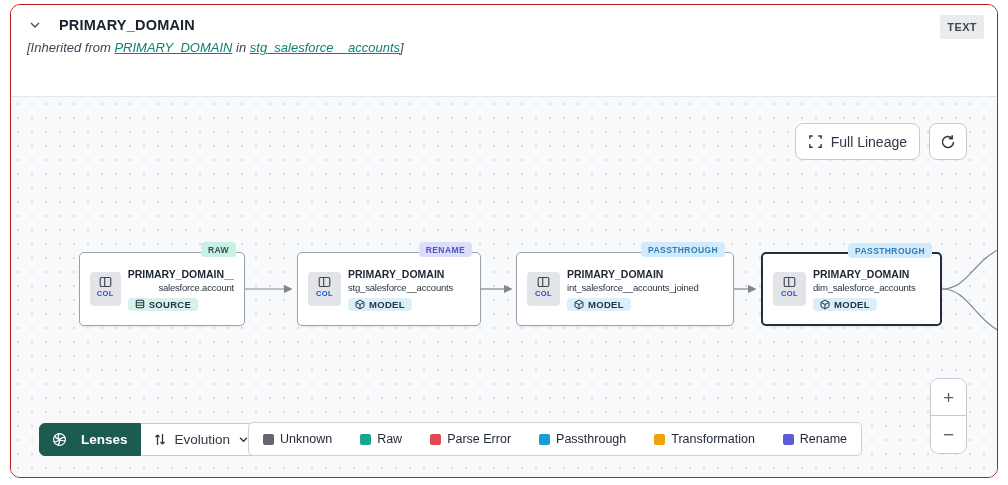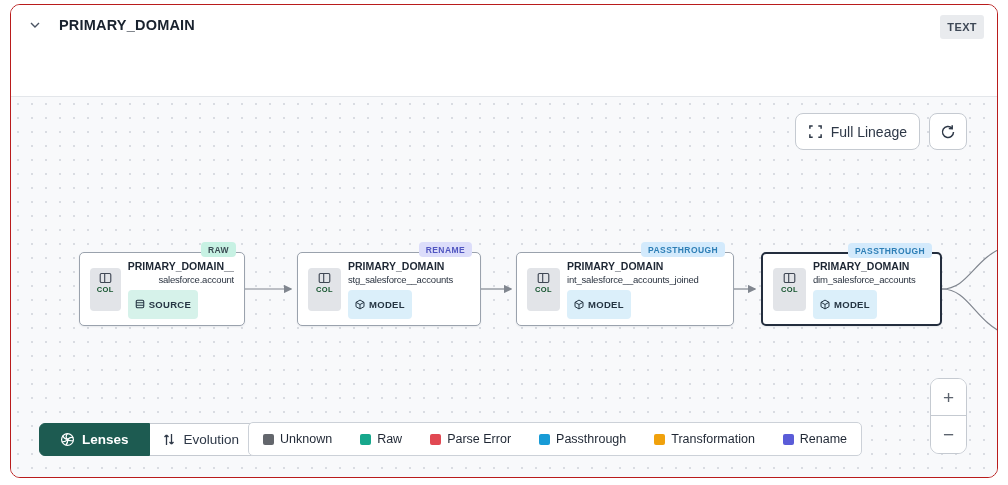--- a/index.html
+++ b/index.html
@@ -15,43 +15,43 @@
   .descr { margin-top:7px; font-style:italic; font-size:13.5px; color:#1f2937; }
   .descr .code { font-family:"DejaVu Sans Mono","Liberation Mono",monospace; font-weight:bold; font-style:normal; font-size:12px; color:#111826; }
   .inherited { margin-top:7px; font-style:italic; font-size:13px; color:#3d4754; }
   .inherited a { color:#0f8175; text-decoration:underline; cursor:pointer; }
 
   
   .canvas { position:absolute; left:0; top:91px; width:986px; height:382px; background:#f8f9fb; border-top:1px solid #e3e6ea;
             background-image:radial-gradient(circle,#d9dce2 1px,transparent 1.2px); background-size:14px 14px; }
   .edges { position:absolute; inset:0; pointer-events:none; }
 
-  .ctl-btn { position:absolute; top:16px; height:37px; background:#fff; border:1px solid #c5cad1; border-radius:8px; display:flex; align-items:center; gap:8px; padding:0 12px; font-size:14px; color:#2e3847; cursor:pointer; }
+  .ctl-btn { position:absolute; top:26px; height:37px; background:#fff; border:1px solid #c5cad1; border-radius:8px; display:flex; align-items:center; gap:8px; padding:0 12px; font-size:14px; color:#2e3847; cursor:pointer; }
   .full-lineage { right:77px; }
   .refresh { right:30px; width:38px; justify-content:center; padding:0; }
 
   
   .node { position:absolute; top:155px; height:74px; background:#fff; border:1px solid #9aa2ad; border-radius:5px; box-shadow:0 1px 2px rgba(20,30,40,.07); display:flex; align-items:center; gap:7px; padding:8px 10px; cursor:pointer; }
   .node.selected { border:2px solid #242e3e; }
-  .col-box { width:33px; min-width:30px; background:#e2e4e8; border-radius:4px; display:flex; flex-direction:column; align-items:center; padding:4px 2px 17px; color:#14532d; }
+  .col-box { width:33px; min-width:30px; background:#e2e4e8; border-radius:4px; display:flex; flex-direction:column; align-items:center; padding:4px 2px 8px; color:#1d4ed8; }
   .col-box .lbl { font-size:7.5px; font-weight:700; letter-spacing:.4px; margin-top:1px; }
   .node-text { display:flex; flex-direction:column; overflow:hidden; }
   .node-title { font-size:10.5px; font-weight:700; color:#1d2633; white-space:nowrap; }
   .node-sub { font-size:9.5px; color:#2a3340; letter-spacing:-.2px; white-space:nowrap; margin-top:2px;text-align:right; }
-  .tag { display:inline-flex; align-items:center; gap:4px; margin-top:5px; align-self:flex-start; font-size:9.5px; font-weight:700; color:#253543; padding:9px 7px; border-radius:4px; letter-spacing:.3px; }
+  .tag { display:inline-flex; align-items:center; gap:4px; margin-top:5px; align-self:flex-start; font-size:9.5px; font-weight:700; color:#253543; padding:1px 7px; border-radius:4px; letter-spacing:.3px; }
   .tag-source { background:#d6f2ea; }
   .tag-model { background:#dbeffa; }
   .nbadge { position:absolute; top:-11px; right:8px; font-size:8.5px; font-weight:700; letter-spacing:.4px; padding:2.5px 7px; border-radius:4px; }
   .badge-raw { background:#c7f1e3; color:#3a4a52; }
   .badge-rename { background:#dcddfa; color:#5055c0; }
   .badge-passthrough { background:#d3eafc; color:#2e7fb6; }
 
   
   .lens-group { position:absolute; left:28px; top:326px; height:33px; display:flex; }
-  .lenses-btn { background:#1d5b51; color:#fff; border:1px solid #1d5b51; border-radius:6px 0 0 6px; display:flex; align-items:center; gap:7px; padding:0 20px; font-size:13.5px; font-weight:600; cursor:pointer; }
+  .lenses-btn { background:#1d5b51; color:#fff; border:1px solid #1d5b51; border-radius:6px 0 0 6px; display:flex; align-items:center; gap:14px; padding:0 12px; font-size:13.5px; font-weight:600; cursor:pointer; }
   .lens-select { background:#fff; border:1px solid #c5cad1; border-left:none; border-radius:0 6px 6px 0; display:flex; align-items:center; gap:8px; padding:0 12px; font-size:13.5px; color:#2e3847; cursor:pointer; }
 
   .legend { position:absolute; left:237px; top:325px; height:34px; background:#fff; border:1px solid #ccd1d8; border-radius:5px; display:flex; align-items:center; gap:28px; padding:0 14px; }
   .legend-item { display:flex; align-items:center; gap:6px; font-size:12.5px; color:#1f2734; }
   .swatch { width:11px; height:11px; border-radius:2px; display:inline-block; }
 
   .zoom-ctl { position:absolute; right:30px; top:281px; width:37px; border:1px solid #c5cad1; border-radius:9px; background:#fff; overflow:hidden; display:flex; flex-direction:column; }
   .zoom-btn { height:37px; background:#fff; border:none; font-size:19px; color:#5c636e; cursor:pointer; line-height:1; }
   .zoom-btn:first-child { border-bottom:1px solid #c5cad1; }
 
@@ -65,20 +65,21 @@
   <div class="header">
     <div class="title-row">
       <button class="chev-btn">
         <svg width="12" height="8" viewBox="0 0 12 8">
             <path d="M2 2 L6 6 L10 2" fill="none" stroke="#4a5362" stroke-width="1.4"></path>
           </svg>
       </button>
       <div class="col-title">PRIMARY_DOMAIN</div>
     </div>
     <div class="type-badge">TEXT</div>
+    <div class="inherited"><span>[Inherited from </span><a>PRIMARY_DOMAIN</a><span> in </span><a>stg_salesforce__accounts</a><span>]</span></div>
   </div>
 
   <div class="canvas">
 
     <svg class="edges" width="986" height="382">
       <defs>
         <marker id="arrow" viewBox="0 0 10 10" refX="8.5" refY="5" markerWidth="7" markerHeight="7" orient="auto">
           <path d="M0,0 L10,5 L0,10 z" fill="#80868f"></path>
         </marker>
       </defs>

